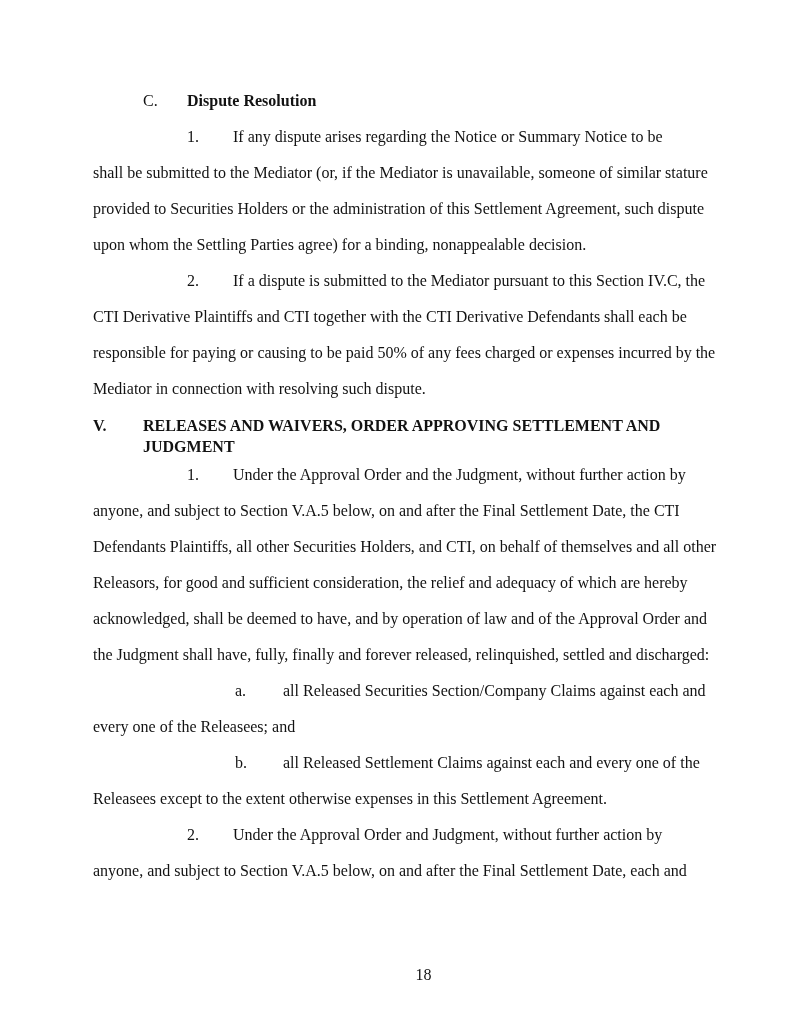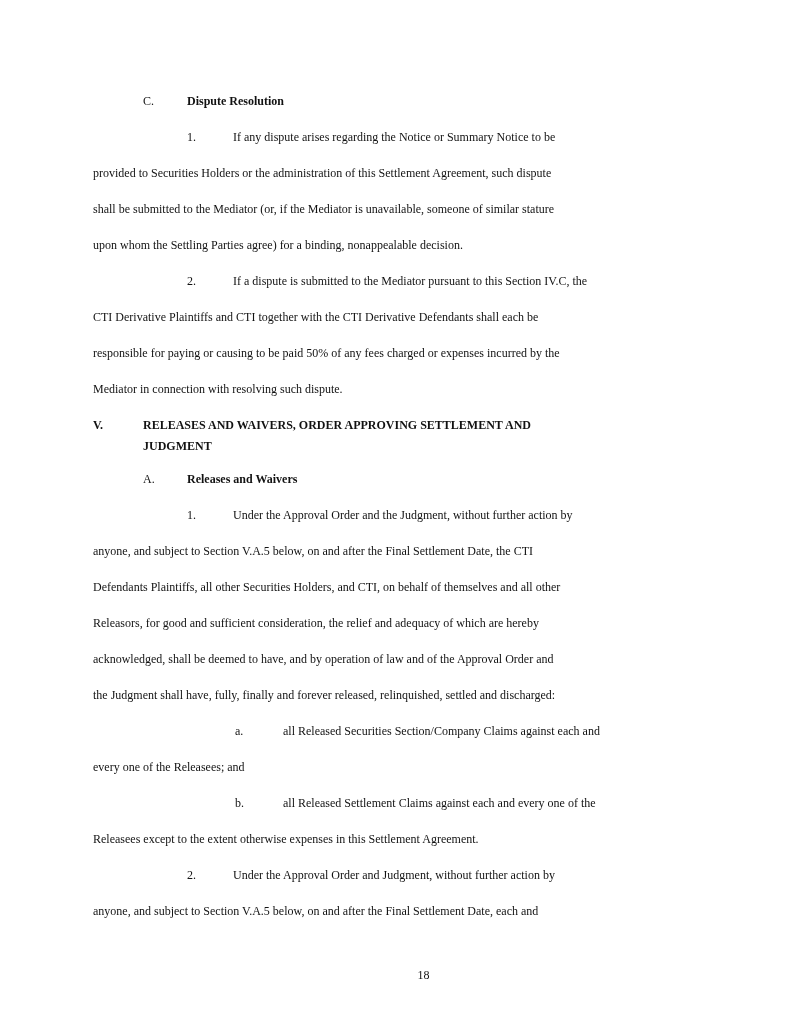--- a/index.html
+++ b/index.html
@@ -7,21 +7,21 @@
     padding: 0;
     background: #ffffff;
   }
   .page {
     position: relative;
     width: 799px;
     height: 1034px;
     background: #ffffff;
     overflow: hidden;
     font-family: "Liberation Serif", "DejaVu Serif", serif;
-    font-size: 12px;
+    font-size: 16px;
     color: #121212;
   }
   .content {
     position: absolute;
     left: 93px;
     top: 83px;
     width: 614px;
   }
   .line {
     line-height: 36px;
@@ -67,33 +67,32 @@
     margin-left: 12px;
   }
 </style>
 </head>
 <body>
 
 <div class="page">
   <div class="content">
       <div class="line h2-line"><span class="h2-label">C.</span><span class="h2-title">Dispute Resolution</span></div>
       <div class="line para-first"><span class="para-num">1.</span><span>If any dispute arises regarding the Notice or Summary Notice to be</span></div>
+      <div class="line">shall be submitted to the Mediator (or, if the Mediator is unavailable, someone of similar stature</div>
       <div class="line">provided to Securities Holders or the administration of this Settlement Agreement, such dispute</div>
-      <div class="line">shall be submitted to the Mediator (or, if the Mediator is unavailable, someone of similar stature</div>
       <div class="line">upon whom the Settling Parties agree) for a binding, nonappealable decision.</div>
       <div class="line para-first"><span class="para-num">2.</span><span>If a dispute is submitted to the Mediator pursuant to this Section IV.C, the</span></div>
       <div class="line">CTI Derivative Plaintiffs and CTI together with the CTI Derivative Defendants shall each be</div>
       <div class="line">responsible for paying or causing to be paid 50% of any fees charged or expenses incurred by the</div>
       <div class="line">Mediator in connection with resolving such dispute.</div>
       <div class="h1-block">
         <span class="h1-label">V.</span>
         <div class="h1-line">RELEASES AND WAIVERS, ORDER APPROVING SETTLEMENT AND</div>
         <div class="h1-line">JUDGMENT</div>
       </div>
-      <div class="line h2-line"><span class="h2-label">A.</span><span class="h2-title">Releases and Waivers</span></div>
       <div class="line para-first"><span class="para-num">1.</span><span>Under the Approval Order and the Judgment, without further action by</span></div>
       <div class="line">anyone, and subject to Section V.A.5 below, on and after the Final Settlement Date, the CTI</div>
       <div class="line">Defendants Plaintiffs, all other Securities Holders, and CTI, on behalf of themselves and all other</div>
       <div class="line">Releasors, for good and sufficient consideration, the relief and adequacy of which are hereby</div>
       <div class="line">acknowledged, shall be deemed to have, and by operation of law and of the Approval Order and</div>
       <div class="line">the Judgment shall have, fully, finally and forever released, relinquished, settled and discharged:</div>
       <div class="line sub-first"><span class="sub-num">a.</span><span>all Released Securities Section/Company Claims against each and</span></div>
       <div class="line">every one of the Releasees; and</div>
       <div class="line sub-first"><span class="sub-num">b.</span><span>all Released Settlement Claims against each and every one of the</span></div>
       <div class="line">Releasees except to the extent otherwise expenses in this Settlement Agreement.</div>

